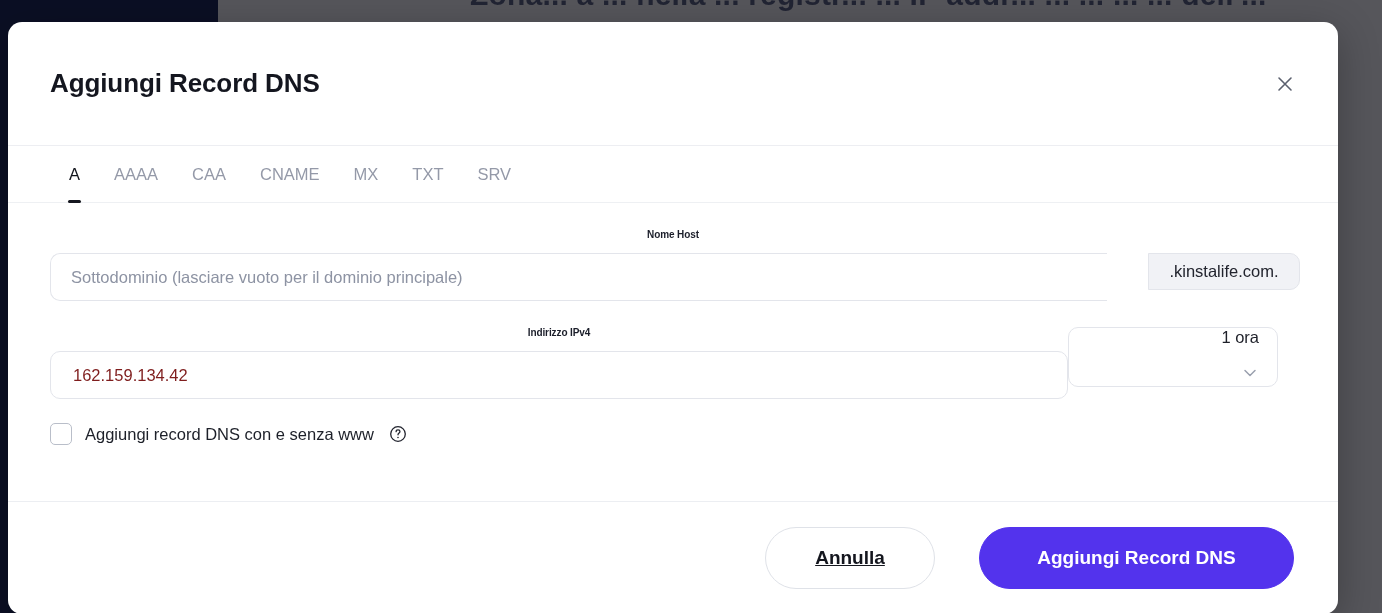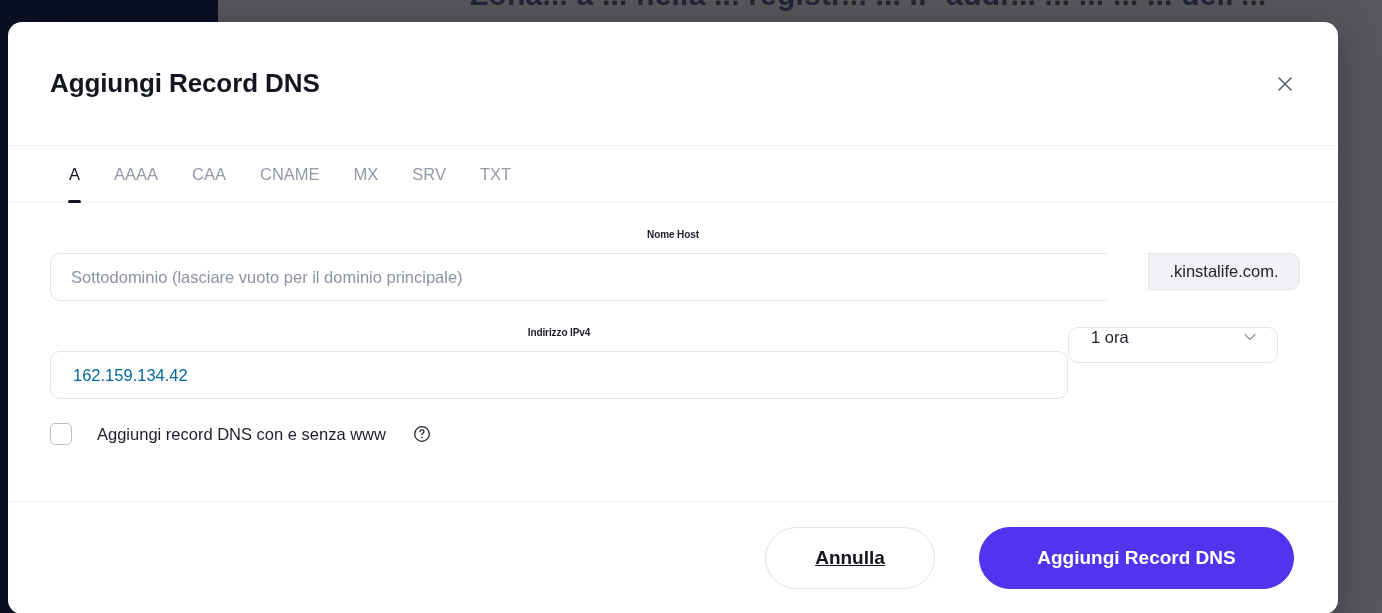--- a/index.html
+++ b/index.html
@@ -190,51 +190,52 @@
   .col-ipv4 { width: 1018px; }
   .col-ttl  { width: 210px; }
 
   .text-input {
     width: 100%;
     height: 48px;
     border: 1px solid #e3e5eb;
     border-radius: 10px;
     padding: 0 22px;
     font-size: 16.5px;
-    color: #0369a1;
+    color: #7f1d1d;
     font-family: inherit;
     outline: none;
     background: #fff;
   }
 
   .select-wrap {
     position: relative;
     width: 100%;
     height: 48px;
   }
   .select-box {
     width: 100%;
-    height: 36px;
+    height: 60px;
     border: 1px solid #e3e5eb;
     border-radius: 10px;
     background: #fff;
     display: flex;
-    align-items: flex-start;
+    align-items: flex-end;
     padding: 0 18px 0 22px;
     font-size: 16.5px;
     color: #1e2029;
     cursor: pointer;
+    flex-direction: column;
   }
   .select-value { flex: 1 1 auto; }
   .chev { flex: 0 0 auto; display: block; }
 
   .checkbox-row {
     display: flex;
     align-items: center;
-    gap: 25px;
+    gap: 13px;
     margin-top: 6px;
   }
   .checkbox {
     width: 22px;
     height: 22px;
     border: 1.6px solid #b9bec9;
     border-radius: 5px;
     background: #fff;
     cursor: pointer;
     flex: 0 0 auto;
@@ -309,22 +310,22 @@
       </span>
     </button>
   </div>
 
   <div class="tabs-row">
     <button class="tab active">A</button>
     <button class="tab">AAAA</button>
     <button class="tab">CAA</button>
     <button class="tab">CNAME</button>
     <button class="tab">MX</button>
+    <button class="tab">TXT</button>
     <button class="tab">SRV</button>
-    <button class="tab">TXT</button>
   </div>
 
   <div class="modal-body">
 
     <div class="field-label">Nome Host</div>
     <div class="host-row">
       <input class="host-input" type="text" placeholder="Sottodominio (lasciare vuoto per il dominio principale)" style="">
       <div class="host-suffix">.kinstalife.com.</div>
     </div>
 

